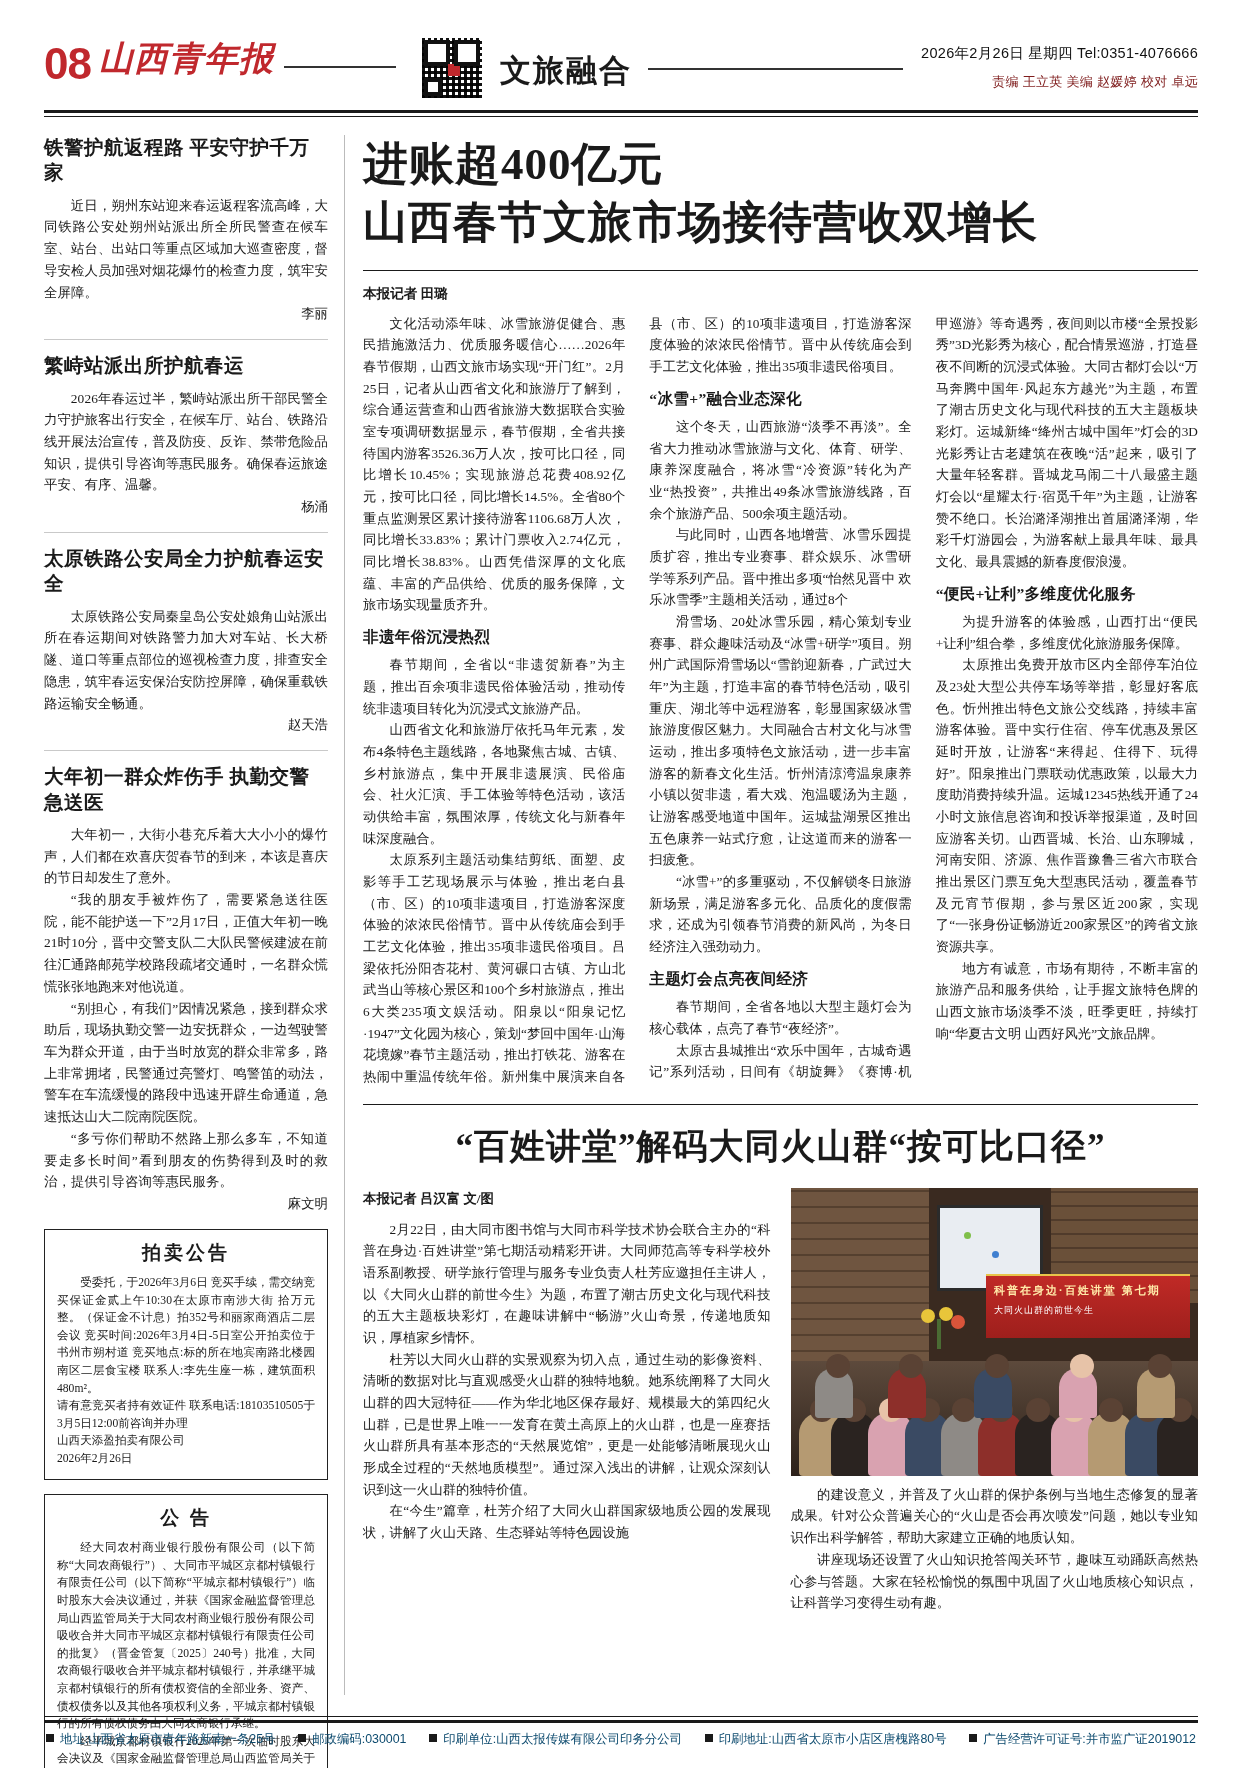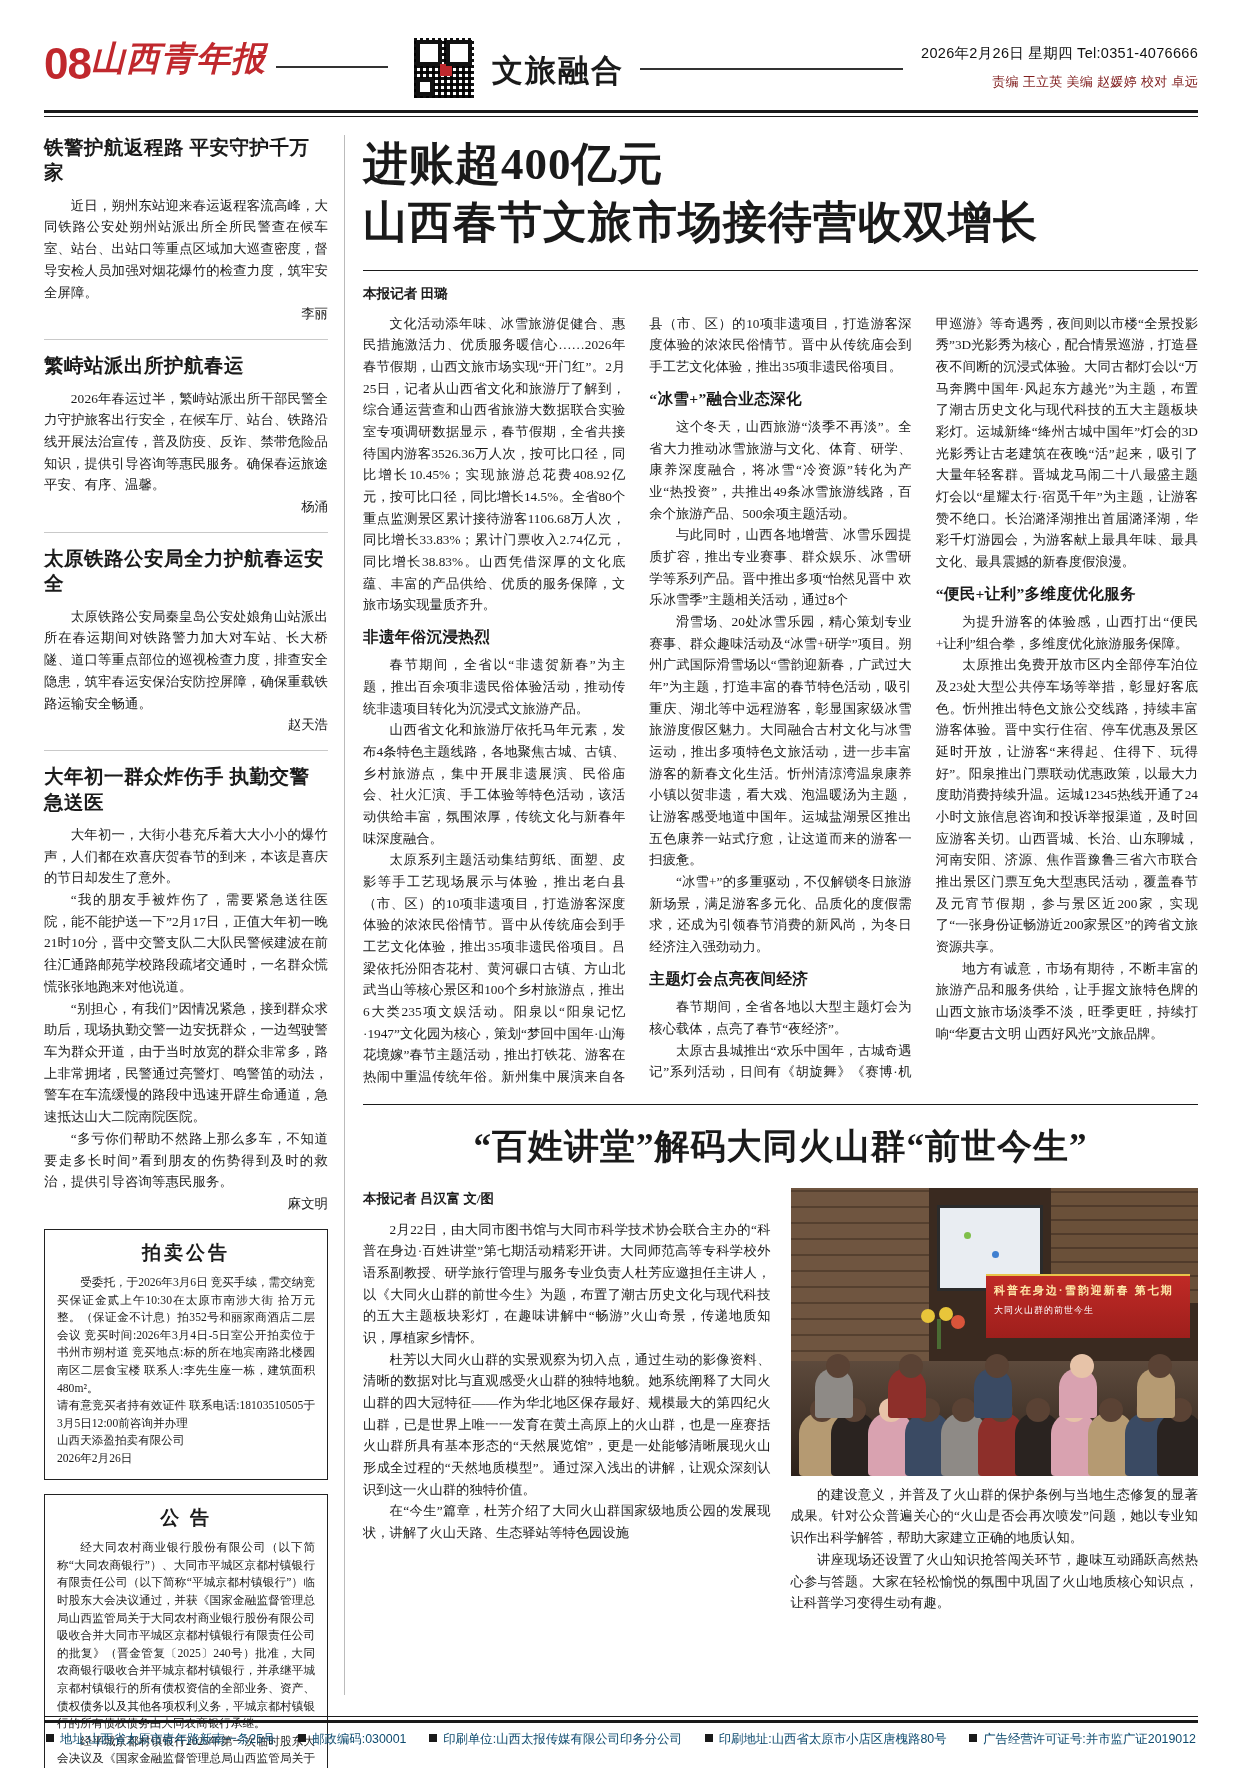--- a/index.html
+++ b/index.html
@@ -26,21 +26,21 @@
   .page-num {
     font-family: "Liberation Sans", sans-serif;
     font-size: 44px;
     font-weight: bold;
     color: #c0282d;
     line-height: 1;
     padding-top: 8px;
     letter-spacing: -1px;
   }
   .paper-name {
-    margin-left: 0;
+    margin-left: 8px;
     padding-top: 2px;
     font-family: "Liberation Serif", serif;
     font-size: 34px;
     font-weight: bold;
     color: #c0282d;
     font-style: italic;
     letter-spacing: 1px;
     white-space: nowrap;
     text-align: center;
   }
@@ -379,38 +379,38 @@
           <h4>“便民+让利”多维度优化服务</h4>
           <p>为提升游客的体验感，山西打出“便民+让利”组合拳，多维度优化旅游服务保障。</p>
           <p>太原推出免费开放市区内全部停车泊位及23处大型公共停车场等举措，彰显好客底色。忻州推出特色文旅公交线路，持续丰富游客体验。晋中实行住宿、停车优惠及景区延时开放，让游客“来得起、住得下、玩得好”。阳泉推出门票联动优惠政策，以最大力度助消费持续升温。运城12345热线开通了24小时文旅信息咨询和投诉举报渠道，及时回应游客关切。山西晋城、长治、山东聊城，河南安阳、济源、焦作晋豫鲁三省六市联合推出景区门票互免大型惠民活动，覆盖春节及元宵节假期，参与景区近200家，实现了“一张身份证畅游近200家景区”的跨省文旅资源共享。</p>
           <p>地方有诚意，市场有期待，不断丰富的旅游产品和服务供给，让手握文旅特色牌的山西文旅市场淡季不淡，旺季更旺，持续打响“华夏古文明  山西好风光”文旅品牌。</p>
         </div>
       </div>
 
       <div class="mid-rule"></div>
 
       <div>
-        <div class="story2-head">“百姓讲堂”解码大同火山群“前世今生”</div>
+        <div class="story2-head">“百姓讲堂”解码大同火山群“按可比口径”</div>
         <div class="story2-wrap">
           <div class="s2-col">
             <div class="s2-byline">本报记者  吕汉富  文/图</div>
             <p>2月22日，由大同市图书馆与大同市科学技术协会联合主办的“科普在身边·百姓讲堂”第七期活动精彩开讲。大同师范高等专科学校外语系副教授、研学旅行管理与服务专业负责人杜芳应邀担任主讲人，以《大同火山群的前世今生》为题，布置了潮古历史文化与现代科技的五大主题板块彩灯，在趣味讲解中“畅游”火山奇景，传递地质知识，厚植家乡情怀。</p>
             <p>杜芳以大同火山群的实景观察为切入点，通过生动的影像资料、清晰的数据对比与直观感受火山群的独特地貌。她系统阐释了大同火山群的四大冠特征——作为华北地区保存最好、规模最大的第四纪火山群，已是世界上唯一一发育在黄土高原上的火山群，也是一座赛括火山群所具有基本形态的“天然展览馆”，更是一处能够清晰展现火山形成全过程的“天然地质模型”。通过深入浅出的讲解，让观众深刻认识到这一火山群的独特价值。</p>
             <p>在“今生”篇章，杜芳介绍了大同火山群国家级地质公园的发展现状，讲解了火山天路、生态驿站等特色园设施</p>
           </div>
           <div class="s2-col">
             <div class="photo">
               <div class="ph-wallL"></div>
               <div class="ph-wallR"></div>
               <div class="ph-screen">
                   <div class="dotg"></div>
                   <div class="dotb"></div>
                 </div>
               <div class="ph-banner">
-                <div class="bt">科普在身边·雪韵迎新春  第七期</div>
+                <div class="bt">科普在身边·百姓讲堂  第七期</div>
                 <div class="bt2">大同火山群的前世今生</div>
               </div>
               <div class="ph-floor"></div>
               <div class="ph-flowers">
                 <div class="st"></div>
                 <div class="fl" style="left:8px;top:2px"></div>
                 <div class="fl" style="left:26px;top:0"></div>
                 <div class="fl" style="left:38px;top:8px;background:#d9543a"></div>
               </div>
               <div class="ph-audience">

